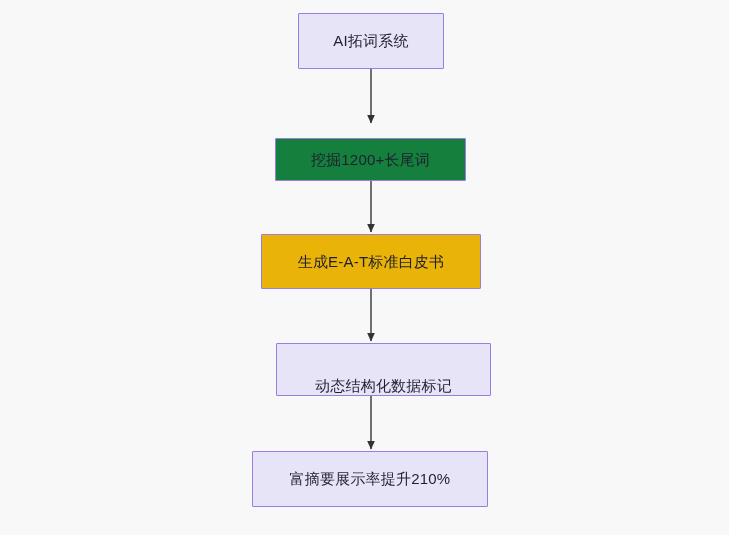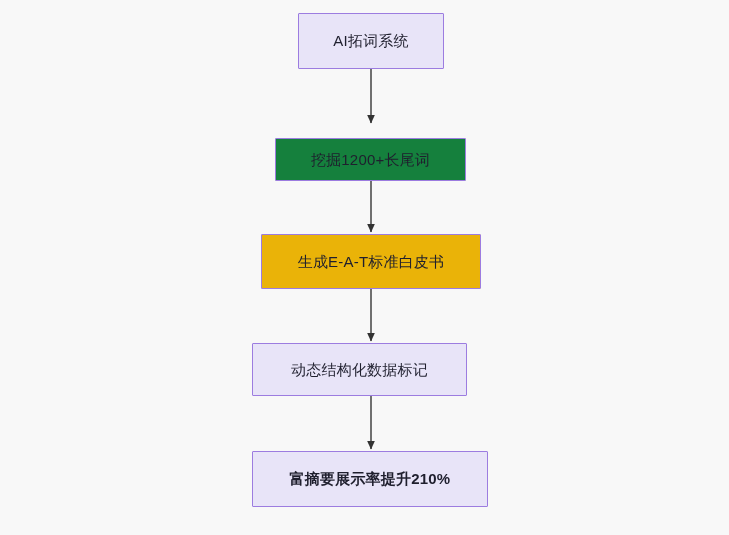--- a/index.html
+++ b/index.html
@@ -66,21 +66,21 @@
   </div>
 
   <div class="node" style="left: 275px; top: 125px; width: 191px; height: 43px; background: #15803d; border-color: rgb(156, 124, 224); color: rgb(31, 31, 46); margin-top: 13px;">
     <span>挖掘1200+长尾词</span>
   </div>
 
   <div class="node" style="left: 261px; top: 234px; width: 220px; height: 55px; background: #eab308; border-color: rgb(156, 124, 224); color: rgb(31, 31, 46);">
     <span>生成E-A-T标准白皮书</span>
   </div>
 
-  <div class="node" style="left: 252px; top: 343px; width: 215px; height: 53px; background: rgb(232, 228, 248); border-color: rgb(156, 124, 224); color: rgb(31, 31, 46);">
+  <div class="node" style="left: 276px; top: 343px; width: 215px; height: 53px; background: rgb(232, 228, 248); border-color: rgb(156, 124, 224); color: rgb(31, 31, 46); align-items: flex-end;">
     <span>动态结构化数据标记</span>
   </div>
 
-  <div class="node" style="left: 252px; top: 451px; width: 236px; height: 56px; background: rgb(232, 228, 248); border-color: rgb(156, 124, 224); color: rgb(31, 31, 46); font-weight: bold;">
+  <div class="node" style="left: 252px; top: 451px; width: 236px; height: 56px; background: rgb(232, 228, 248); border-color: rgb(156, 124, 224); color: rgb(31, 31, 46);">
     <span>富摘要展示率提升210%</span>
   </div>
 
 </div>
 
 </body></html>

